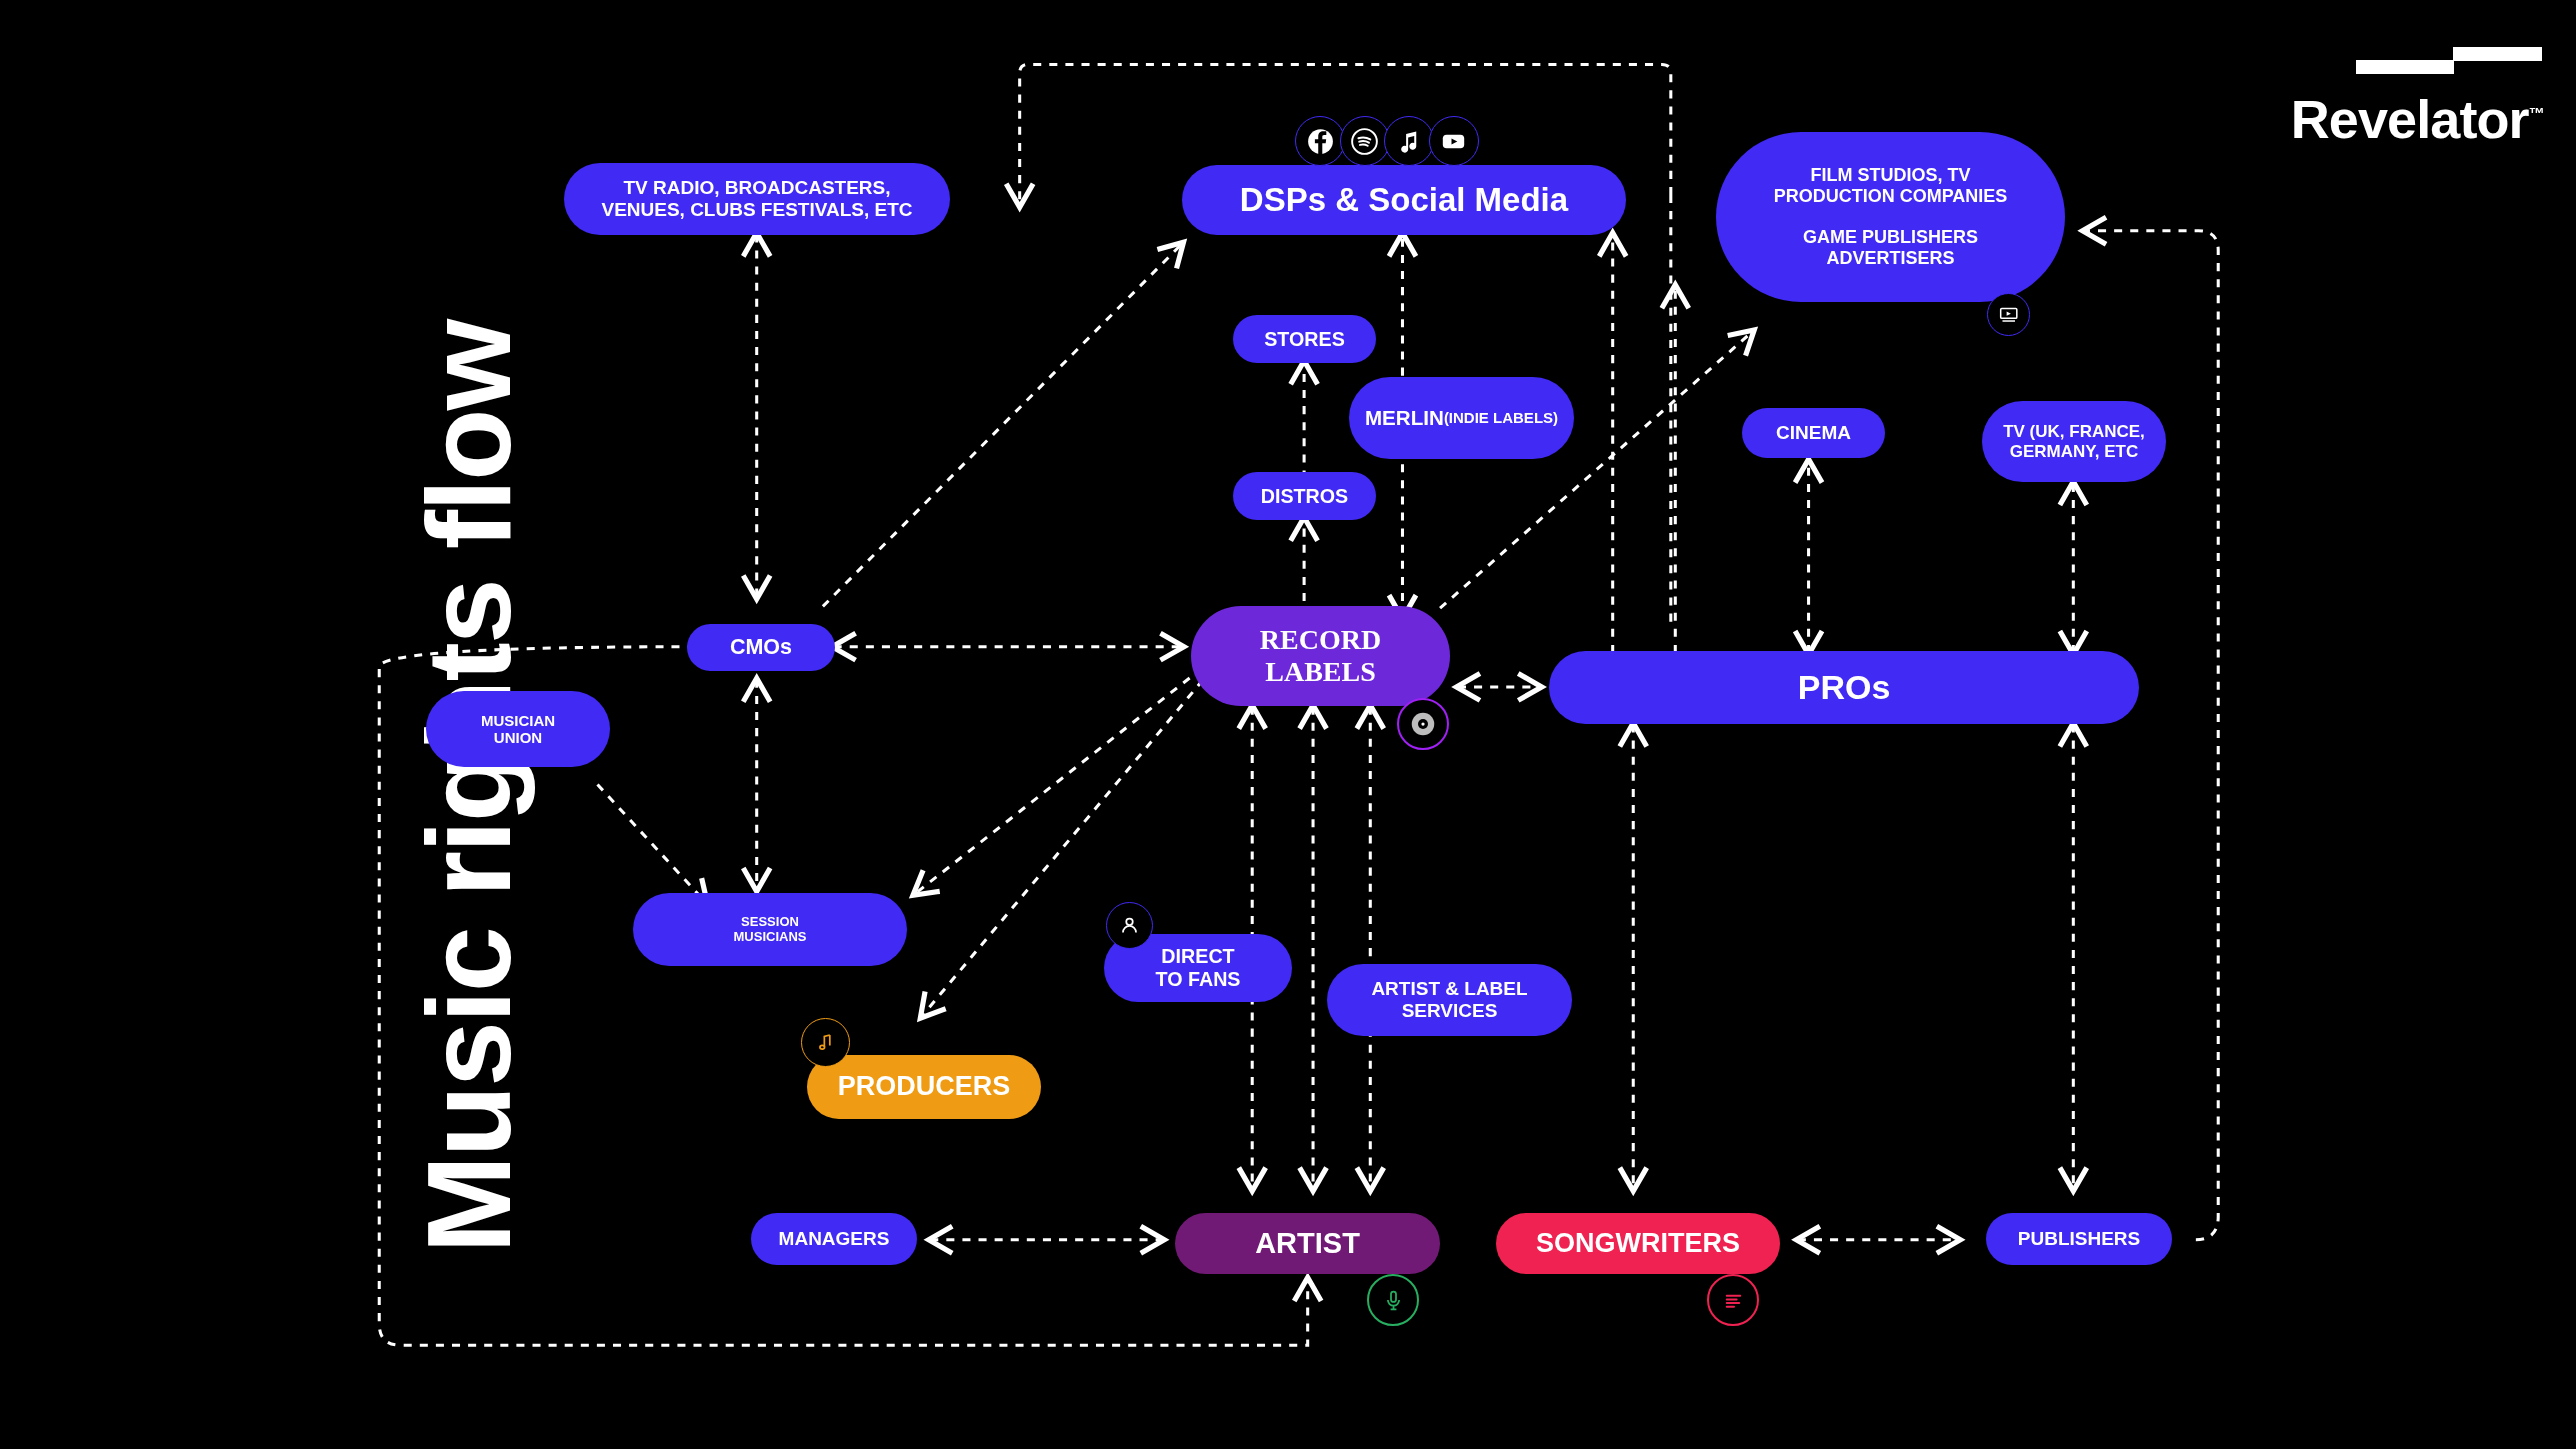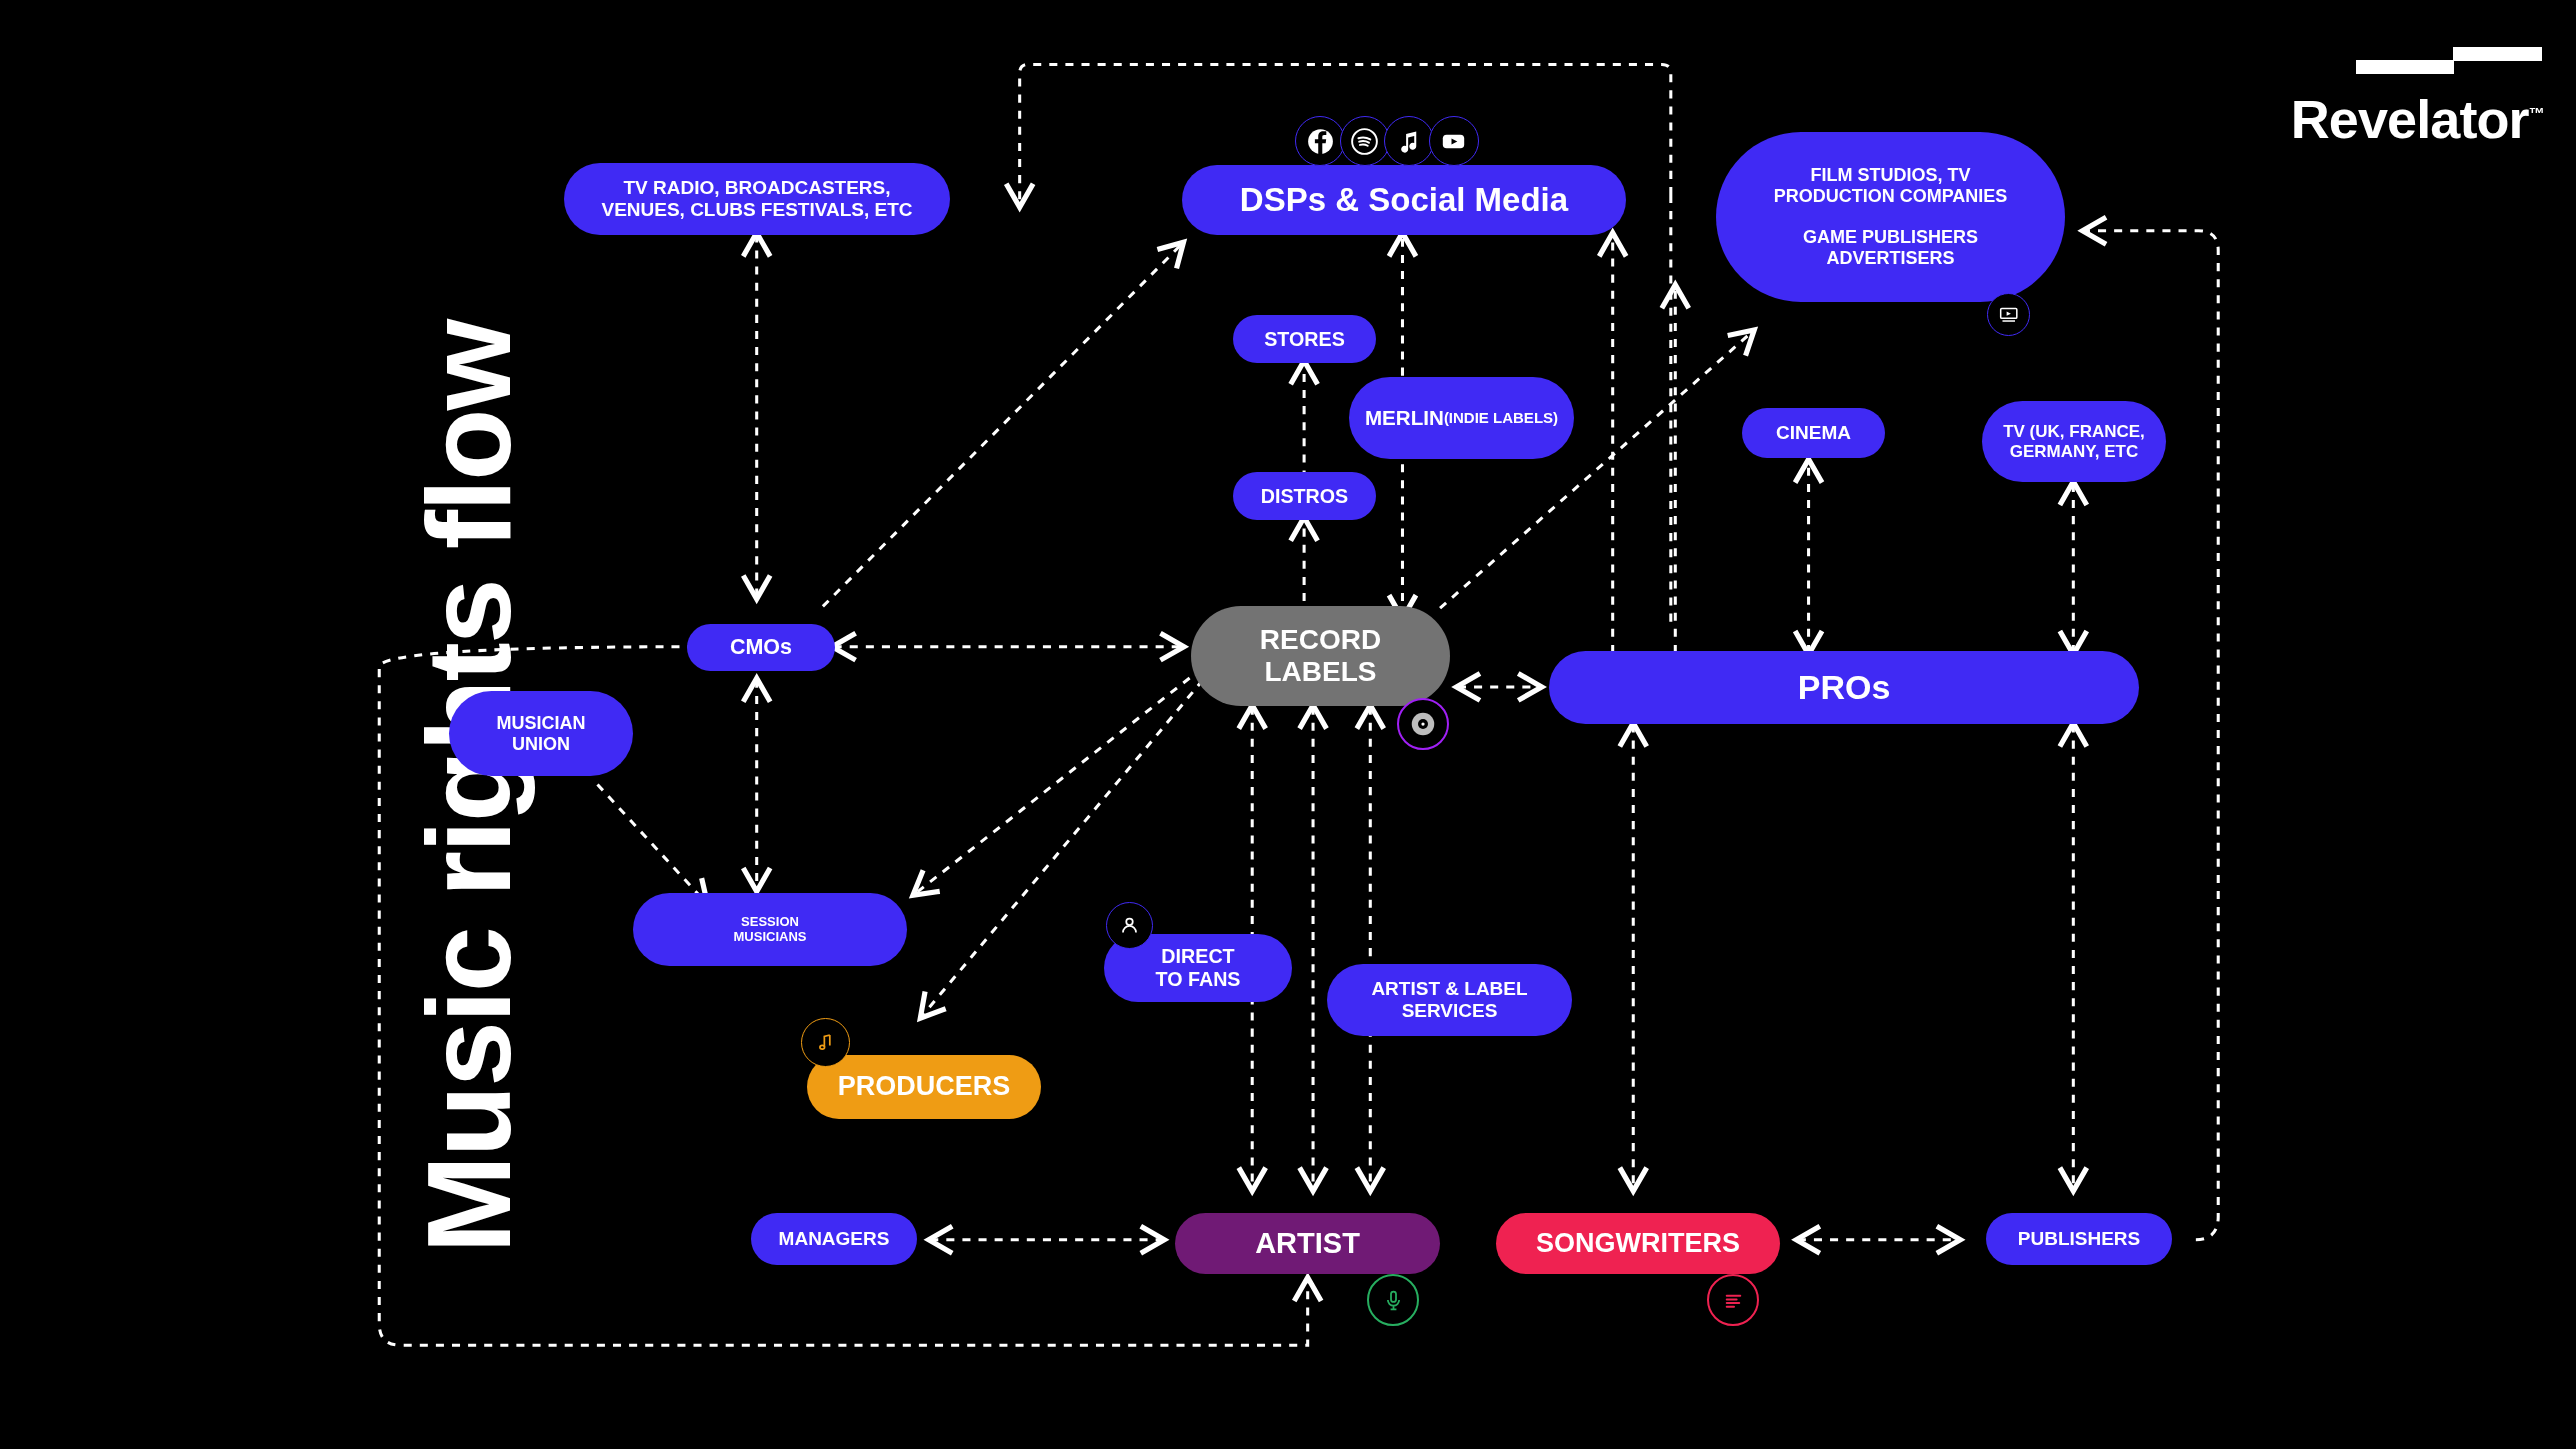--- a/index.html
+++ b/index.html
@@ -22,21 +22,21 @@
   #logo .tm{font-size:16px;vertical-align:super;font-weight:600;}
 
   
   .node{
     position:absolute;box-sizing:border-box;
     display:flex;align-items:center;justify-content:center;text-align:center;
     color:#fff;border-radius:894px;padding:5.4px 12.5px;
     font-weight:700;line-height:1.15;z-index:5;
   }
   .node.blue{background:#402af4;}
-  .node.purple{background:#737373;}
+  .node.purple{background:#6d28d9;font-family:Liberation Serif, serif;}
   .node.green{background:#701a75;}
   .node.red{background:#f0track;}
   .node.red{background:#ef2251;}
   .node.orange{background:#ef9c14;}
   .node .txt{display:block;white-space:pre-line;}
 
   
   .badge{
     position:absolute;border-radius:50%;background:#000;
     display:flex;align-items:center;justify-content:center;z-index:9;
@@ -226,21 +226,21 @@
         <circle cx="12" cy="12" r="9" fill="#bdbdbd"></circle>
         <circle cx="12" cy="12" r="4" fill="#000"></circle>
         <circle cx="12" cy="12" r="1.3" fill="#fff"></circle>
       </svg>
   </div>
 
   <div class="node blue" style="left:1549px;top:651px;width:590px;height:73px;font-size:34px;">
     <span class="txt">PROs</span>
   </div>
 
-  <div class="node blue" style="left:449px;top:691px;width:184px;height:85px;font-size:18px;">
+  <div class="node blue" style="left:426px;top:691px;width:184px;height:76px;font-size:15px;">
     <span class="txt">MUSICIAN
 UNION</span>
   </div>
 
   <div class="node blue" style="left:633px;top:893px;width:274px;height:73px;font-size:13px;">
     <span class="txt">SESSION
 MUSICIANS</span>
   </div>
 
   <div class="node blue" style="left:1104px;top:934px;width:188px;height:68px;font-size:19.7px;">

